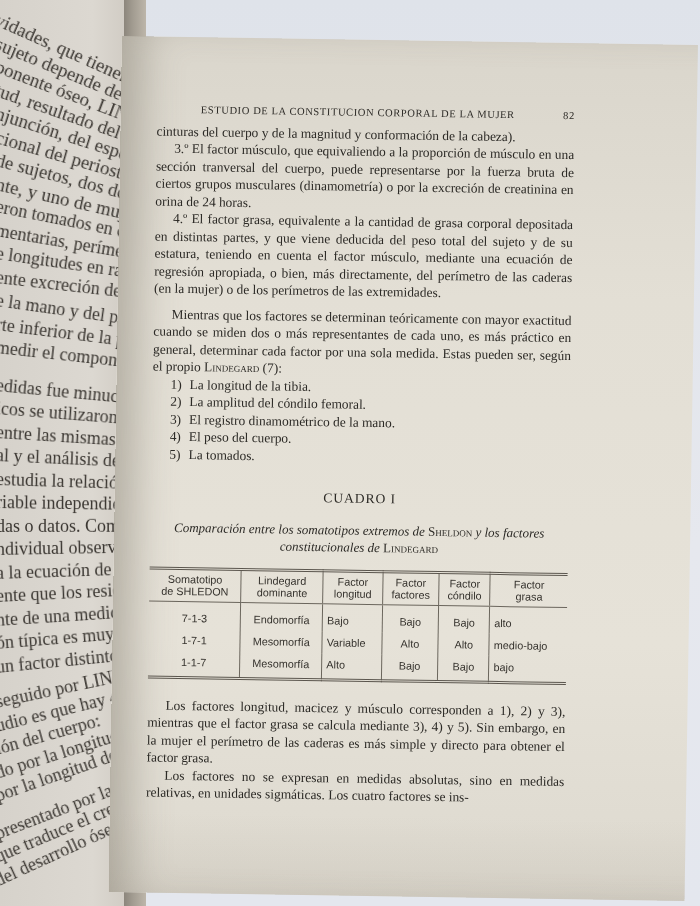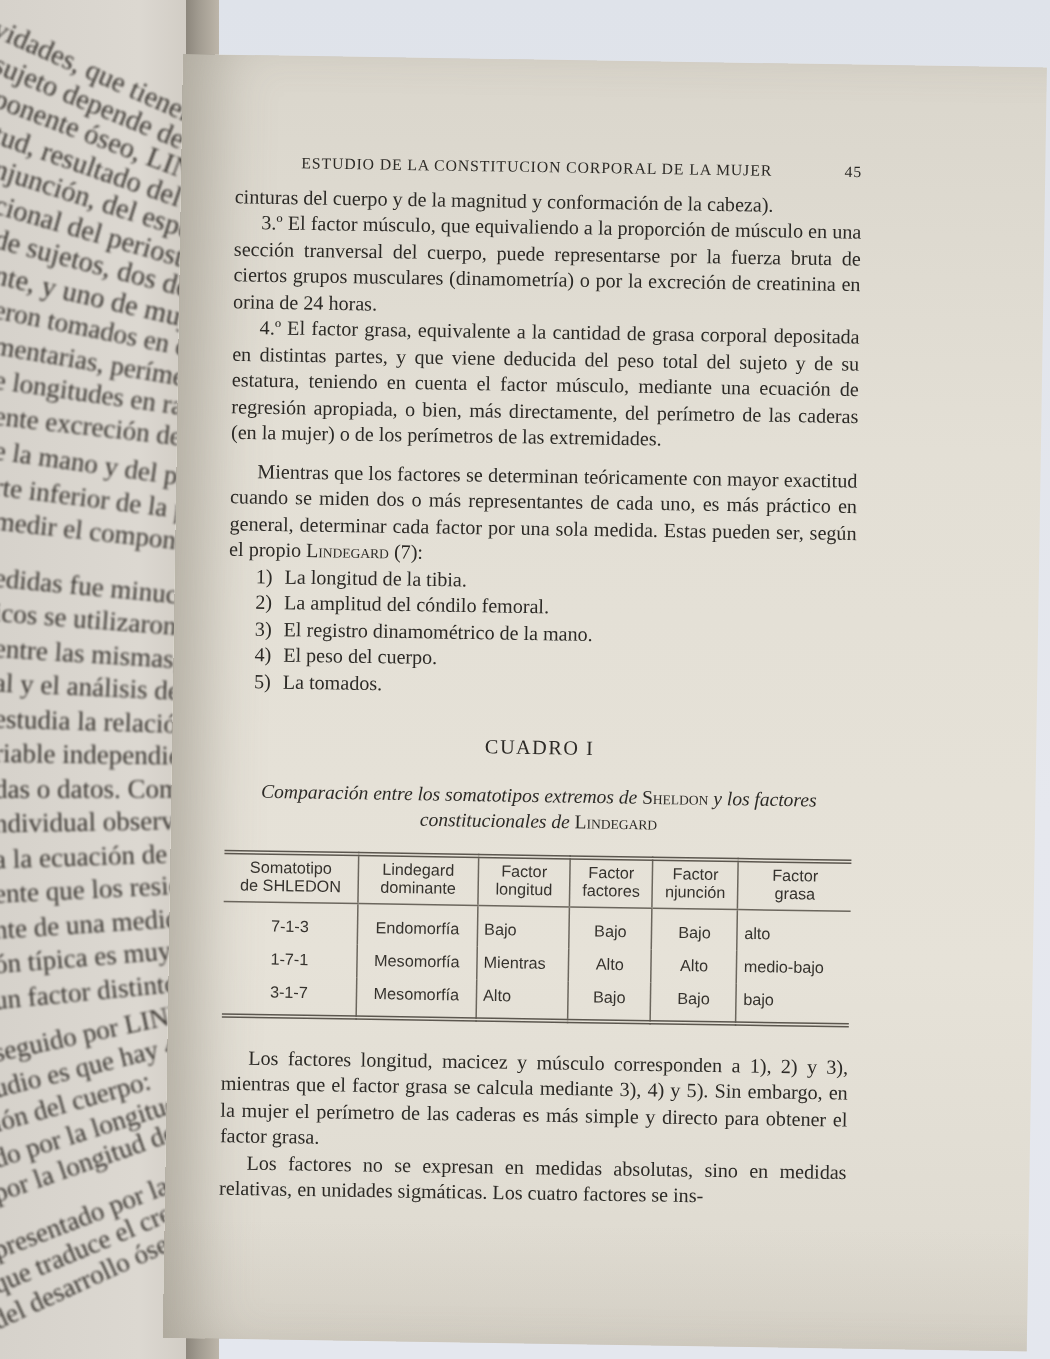--- a/index.html
+++ b/index.html
@@ -97,21 +97,21 @@
     <div class="frag" style="top: 847px; transform: rotate(-22.8deg); font-size: 18px;">que traduce el creci-</div>
     <div class="frag" style="top: 870.5px; transform: rotate(-24.6deg); font-size: 18px;">del desarrollo óseo.</div>
   </div>
 <div class="left-shadow"></div>
 
 <div class="page">
   <div class="page-shadow-bottom"></div>
   <div class="content">
     <div class="running-head">
       <span class="title">ESTUDIO DE LA CONSTITUCION CORPORAL DE LA MUJER</span>
-      <span>45</span>
+      <span>82</span>
     </div>
 
     <p>cinturas del cuerpo y de la magnitud y conformación de la cabeza).</p>
     <p class="indent">3.º El factor músculo, que equivaliendo a la proporción de músculo en una sección tranversal del cuerpo, puede representarse por la fuerza bruta de ciertos grupos musculares (dinamometría) o por la excreción de creatinina en orina de 24 horas.</p>
     <p class="indent" style="margin-bottom:8px">4.º El factor grasa, equivalente a la cantidad de grasa corporal depositada en distintas partes, y que viene deducida del peso total del sujeto y de su estatura, teniendo en cuenta el factor músculo, mediante una ecuación de regresión apropiada, o bien, más directamente, del perímetro de las caderas (en la mujer) o de los perímetros de las extremidades.</p>
 
     <p class="indent">
       <span>Mientras que los factores se determinan teóricamente con mayor exactitud cuando se miden dos o más representantes de cada uno, es más práctico en general, determinar cada factor por una sola medida. Estas pueden ser, según el propio </span><span class="sc">Lindegard</span><span> (7):</span>
     </p>
 
@@ -143,43 +143,43 @@
       <span>Comparación entre los somatotipos extremos de </span><span class="sc" style="font-style:normal">Sheldon</span><span> y los factores constitucionales de </span><span class="sc" style="font-style:normal">Lindegard</span>
     </div>
 
     <table class="cuadro">
       <thead>
         <tr>
           <th><span>Somatotipo</span><br><span>de SHLEDON</span></th>
           <th><span>Lindegard</span><br><span>dominante</span></th>
           <th><span>Factor</span><br><span>longitud</span></th>
           <th><span>Factor</span><br><span>factores</span></th>
-          <th><span>Factor</span><br><span>njunción</span></th>
+          <th><span>Factor</span><br><span>cóndilo</span></th>
           <th><span>Factor</span><br><span>grasa</span></th>
         </tr>
       </thead>
       <tbody>
         <tr style="height:22px">
           <td style="padding-top:8px">7-1-3</td>
           <td style="padding-top:8px">Endomorfía</td>
           <td class="l" style="padding-top:8px">Bajo</td>
           <td style="padding-top:8px">Bajo</td>
           <td style="padding-top:8px">Bajo</td>
           <td class="l" style="padding-top:8px">alto</td>
         </tr>
         <tr>
           <td>1-7-1</td>
           <td>Mesomorfía</td>
-          <td class="l">Mientras</td>
+          <td class="l">Variable</td>
           <td>Alto</td>
           <td>Alto</td>
           <td class="l">medio-bajo</td>
         </tr>
         <tr>
-          <td style="padding-bottom:6px">3-1-7</td>
+          <td style="padding-bottom:6px">1-1-7</td>
           <td style="padding-bottom:6px">Mesomorfía</td>
           <td class="l" style="padding-bottom:6px">Alto</td>
           <td style="padding-bottom:6px">Bajo</td>
           <td style="padding-bottom:6px">Bajo</td>
           <td class="l" style="padding-bottom:6px">bajo</td>
         </tr>
       </tbody>
     </table>
 
     <p class="indent after-table">Los factores longitud, macicez y músculo corresponden a 1), 2) y 3), mientras que el factor grasa se calcula mediante 3), 4) y 5). Sin embargo, en la mujer el perímetro de las caderas es más simple y directo para obtener el factor grasa.</p>

